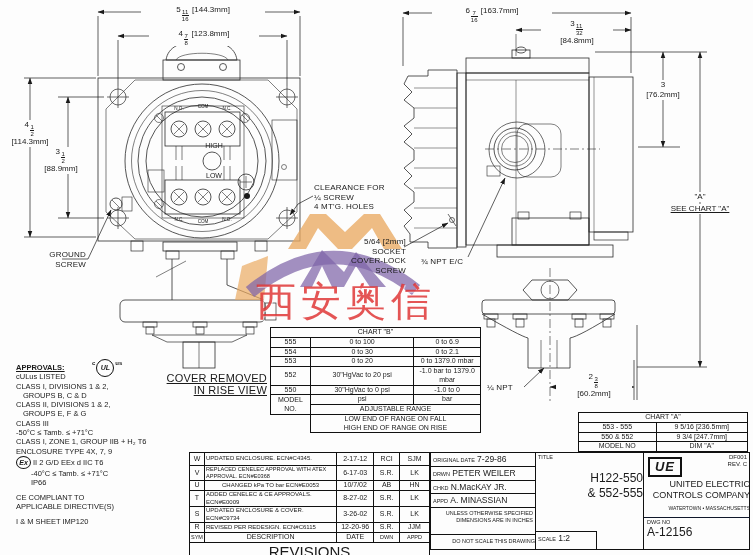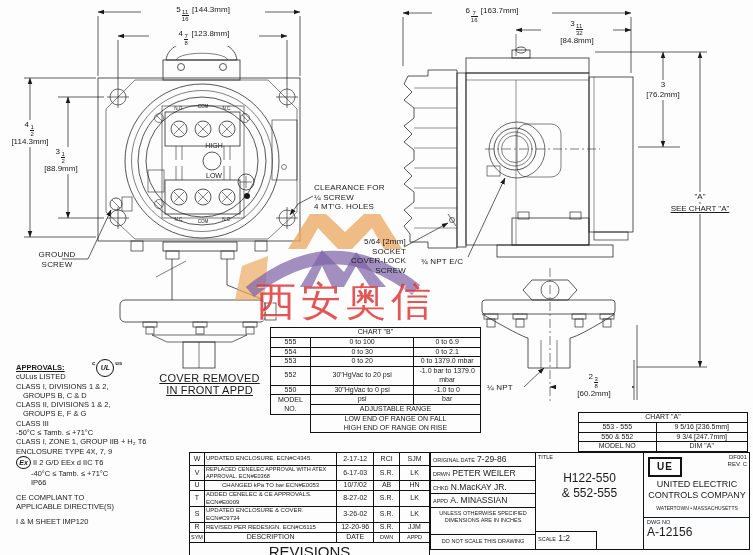--- a/index.html
+++ b/index.html
@@ -5,21 +5,21 @@
   html,body{margin:0;padding:0;background:#e8e8e8}
   #sheet{position:relative;width:753px;height:555px;background:#fdfdfd;overflow:hidden;
          font-family:"Liberation Sans",sans-serif;color:#1a1a1a}
   .abs{position:absolute}
   .t{font-family:"Liberation Sans",sans-serif;color:#1a1a1a}
   .dimtext{font-size:8px;line-height:10px;text-align:center;background:#fdfdfd;white-space:nowrap;z-index:4}
   .callout{font-size:8px;line-height:9.5px;letter-spacing:.2px;white-space:nowrap;z-index:6}
   .frac{display:inline-flex;flex-direction:column;vertical-align:-2px;line-height:1;font-size:6px;margin:0 1px}
   .frac .n{border-bottom:.6px solid #1a1a1a;padding:0 .5px}
   .und{text-decoration:underline}
-  .ctr{text-align:center}
+  .ctr{text-align:right}
   .rgt{text-align:right}
   table{border-collapse:collapse;font-size:7px;background:#fdfdfd;z-index:5;position:absolute;color:#1a1a1a}
   td,th{border:1px solid #111;text-align:center;padding:0 1px;font-weight:normal;line-height:1.25}
   .noborder{border:none !important;background:transparent}
   #approvals{left:16px;top:363px;width:240px;font-size:7.5px;line-height:9.3px;z-index:6}
   #approvals .ind{padding-left:7px}
   .ulwrap{position:absolute;left:76px;top:-4px;display:inline-flex;align-items:flex-start;font-size:6px;font-weight:bold}
   .ulcirc{display:inline-flex;align-items:center;justify-content:center;width:16px;height:16px;
           border:1.3px solid #111;border-radius:50%;font-size:7px;font-weight:bold;font-style:italic;margin:0 1px}
   .cemark{font-weight:bold;font-size:9.5px;letter-spacing:-1px;font-family:"DejaVu Sans",sans-serif}
@@ -357,21 +357,21 @@
 <div class="abs t callout rgt" style="left:326px;top:237px;width:80px">
   <div>5/64 [2mm]</div>
       <div>SOCKET</div>
   <div>COVER-LOCK</div>
       <div>SCREW</div>
 </div>
 <div class="abs t callout" style="left:421px;top:257px;width:70px">¾ NPT E/C</div>
 <div class="abs t callout" style="left:487px;top:383px;width:45px">¼ NPT</div>
 <div class="abs t callout ctr" style="left:152px;top:372px;width:115px;font-size:11px;line-height:12px">
   <div class="und">COVER REMOVED</div>
-  <div class="und">IN FRONT APPD</div>
+  <div class="und">IN RISE VIEW</div>
 </div>
 
 <div class="abs t" id="approvals">
   <div style="position:relative">
     <span class="und" style="font-weight:bold">APPROVALS:</span>
     <span class="ulwrap">
       <span>c</span>
           <span class="ulcirc">UL</span>
           <span>us</span>
     </span>
@@ -563,21 +563,21 @@
     <div style="position:absolute;left:0;bottom:0;width:56px;height:15px;border-top:1px solid #111;border-right:1px solid #111;padding:1px 2px">
       <span class="lbl">SCALE</span> <span style="font-size:8.5px">1:2</span>
     </div>
   </div>
 
   <div class="tb-cell" style="left:212px;top:0;width:106px;height:96px;border-left:1px solid #111">
     <div style="position:absolute;right:2px;top:1px;font-size:6px;text-align:right;line-height:7px">
       <div>DF001</div>
           <div>REV. C</div>
     </div>
-    <div style="position:absolute;left:4px;top:4px;width:30px;height:16px;border:2px solid #111;text-align:center;font-weight:bold;font-size:10px;line-height:15px;letter-spacing:1px">UE</div>
+    <div style="position:absolute;left:4px;top:4px;width:30px;height:16px;border:2px solid #111;text-align:center;font-weight:bold;font-style:italic;font-size:13px;line-height:15px;letter-spacing:1px">UE</div>
     <div class="ctr" style="position:absolute;left:0;top:26px;width:106px;font-size:9px;line-height:11px">
       <div>UNITED ELECTRIC</div>
       <div>CONTROLS COMPANY</div>
     </div>
     <div class="ctr" style="position:absolute;left:0;top:52px;width:106px;font-size:5px">WATERTOWN • MASSACHUSETTS</div>
     <div style="position:absolute;left:0;bottom:0;width:106px;height:32px;border-top:1px solid #0f172a;box-sizing:border-box;padding:1px 3px">
       <div class="lbl">DWG NO</div>
       <div style="font-size:12px">A-12156</div>
     </div>
   </div>

